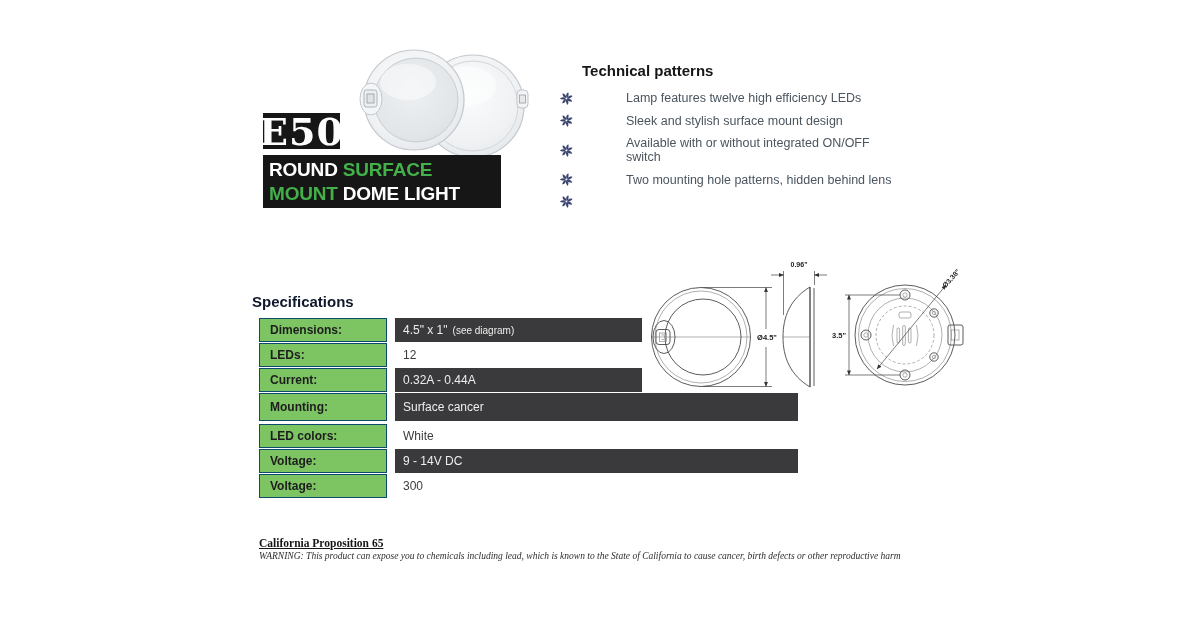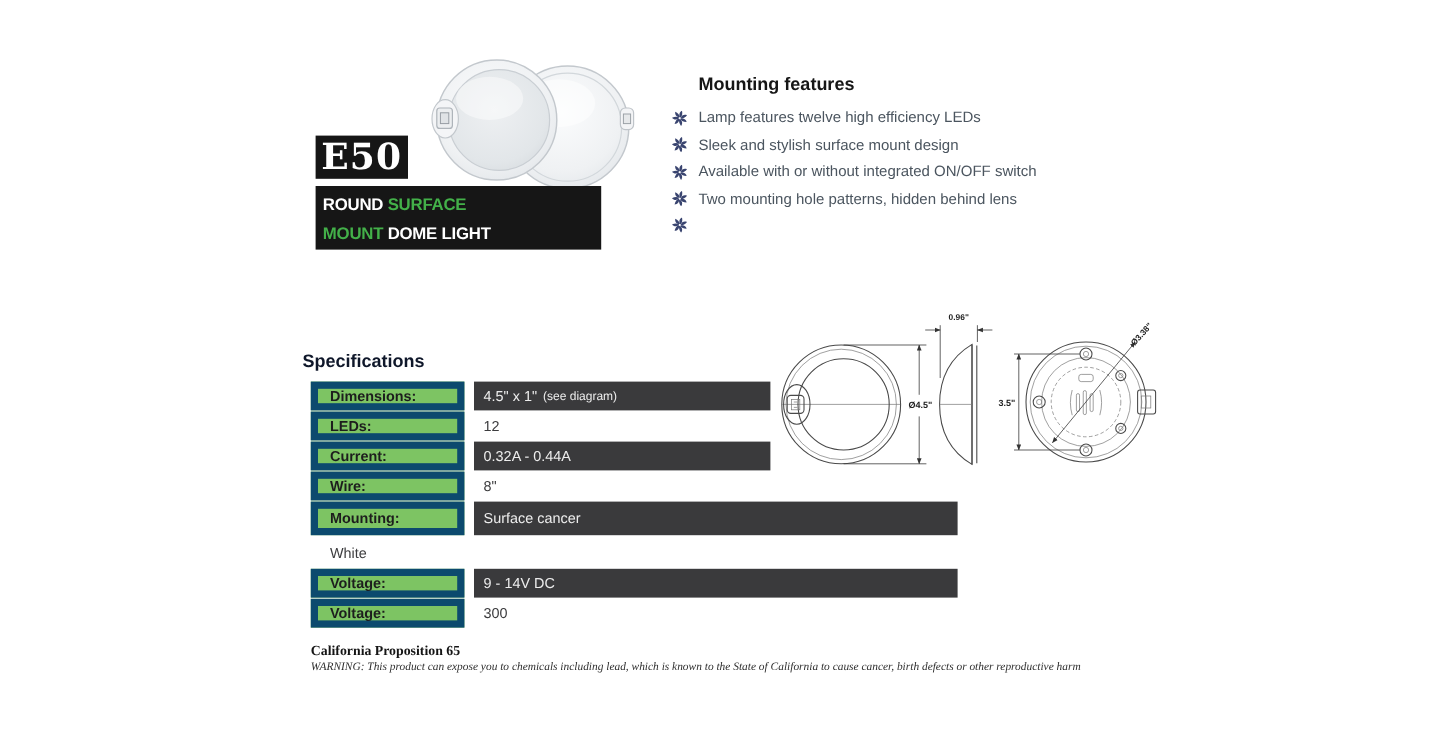--- a/index.html
+++ b/index.html
@@ -9,43 +9,43 @@
     font-family:"Liberation Sans", sans-serif; overflow:hidden;
   }
 
   
   .photo { position:absolute; left:348px; top:42px; width:190px; height:124px; }
 
   
   .badge-e50 {
     position:absolute; left:263px; top:113px; width:77px; height:36px;
     background:#161616; color:#ffffff; display:flex; align-items:center; justify-content:center;
-    font-family:"DejaVu Serif", serif; font-weight:bold; font-size:30px; letter-spacing:1px;
+    font-family:"DejaVu Serif", serif; font-weight:bold; font-size:38px; letter-spacing:1px;
   }
   .badge-title {
     position:absolute; left:263px; top:155px; width:238px; height:53px;
     background:#161616; color:#ffffff; padding:3px 0 0 6px;
-    font-weight:bold; font-size:14px; line-height:24px; letter-spacing:-0.2px;
+    font-weight:bold; font-size:19px; line-height:24px; letter-spacing:-0.2px;
   }
   .badge-title .grn { color:#43b049; }
 
   
   .tech { position:absolute; left:560px; top:62px; width:340px; }
   .tech h3 { font-size:15px; color:#161616; margin:0 0 12px 22px; }
   .tech ul { list-style:none; }
-  .tech li { display:flex; align-items:center; margin-bottom:8.6px; font-size:12.5px; color:#4b555f; }
+  .tech li { display:flex; align-items:center; margin-bottom:8.6px; font-size:12.5px; color:#4b555f;gap:44px; }
   .tech li .bul { width:13px; height:13px; margin-right:9px; flex:0 0 13px; }
 
   
   .spec-head { position:absolute; left:252px; top:293px; font-size:15px; color:#0f172a; font-weight:bold; }
   .spec-table { position:absolute; left:259px; top:318px; display:flex; flex-direction:column; }
   .srow { display:flex; margin-bottom:1px; height:24px; }
   .srow.tall { height:28px; margin-bottom:3px; }
   .slabel {
-    width:128px; background:#7dc463; border:6px solid #0c4a6e;
+    width:128px; background:#7dc463; border:1px solid #0c4a6e;
     color:#1d1d1d; font-weight:bold; font-size:12px;
     display:flex; align-items:center; padding-left:10px; flex:0 0 128px;
   }
   .sval {
     margin-left:8px; display:flex; align-items:center; padding-left:8px;
     font-size:12px; white-space:nowrap;
   }
   .sval .note { font-size:10px; margin-left:5px; }
   .sval.dark { background:#3a3a3c; color:#ededed; }
   .sval.light { background:transparent; color:#3c3c3e; }
@@ -54,21 +54,21 @@
 
   
   .diagrams { position:absolute; left:650px; top:253px; width:330px; height:152px; }
   .dg-line { stroke:#4a4a4a; stroke-width:0.9; fill:none; }
   .dg-thin { stroke:#7a7a7a; stroke-width:0.6; fill:none; }
   .dg-dim  { stroke:#444; stroke-width:0.7; fill:none; }
   .dg-txt  { font-family:"Liberation Sans", sans-serif; font-size:7.5px; font-weight:bold; fill:#222; }
 
   
   .footer { position:absolute; left:259px; top:537px; width:620px; font-family:"Liberation Serif", serif; }
-  .footer .f-title { font-size:11.5px; font-weight:bold; color:#151515; margin-bottom:2px; }
+  .footer .f-title { font-size:11.5px; font-weight:bold; color:#151515; margin-bottom:2px;text-decoration:underline; }
   .footer .f-warn  { font-size:9.5px; font-style:italic; color:#2e2e2e; white-space:nowrap; }
 
   .hidden-defs { position:absolute; width:0; height:0; overflow:hidden; }
 </style>
 </head>
 <body>
 
 <svg class="hidden-defs" aria-hidden="true">
   <defs>
     <g id="pinw">
@@ -127,21 +127,21 @@
   <div class="badge-e50">
     <span>E50</span>
   </div>
 
   <div class="badge-title">
     <div><span>ROUND</span> <span class="grn">SURFACE</span></div>
     <div><span class="grn">MOUNT</span> <span>DOME LIGHT</span></div>
   </div>
 
   <section class="tech">
-    <h3>Mounting features</h3>
+    <h3>Technical patterns</h3>
     <ul>
       <li>
         <svg class="bul" viewBox="-10 -10 20 20">
             <use href="#pinw"></use>
           </svg>
         <span>Lamp features twelve high efficiency LEDs</span>
       </li>
       <li>
         <svg class="bul" viewBox="-10 -10 20 20">
             <use href="#pinw"></use>
@@ -183,33 +183,28 @@
       <div class="sval light w-wide">
           <span>12</span>
         </div>
     </div>
     <div class="srow">
       <div class="slabel">Current:</div>
       <div class="sval dark w-narrow">
           <span>0.32A - 0.44A</span>
         </div>
     </div>
-    <div class="srow">
-      <div class="slabel">Wire:</div>
-      <div class="sval light w-wide">
-          <span>8"</span>
-        </div>
-    </div>
     <div class="srow tall">
       <div class="slabel">Mounting:</div>
       <div class="sval dark w-wide">
           <span>Surface cancer</span>
         </div>
     </div>
     <div class="srow">
+      <div class="slabel">LED colors:</div>
       <div class="sval light w-wide">
           <span>White</span>
         </div>
     </div>
     <div class="srow">
       <div class="slabel">Voltage:</div>
       <div class="sval dark w-wide">
           <span>9 - 14V DC</span>
         </div>
     </div>

